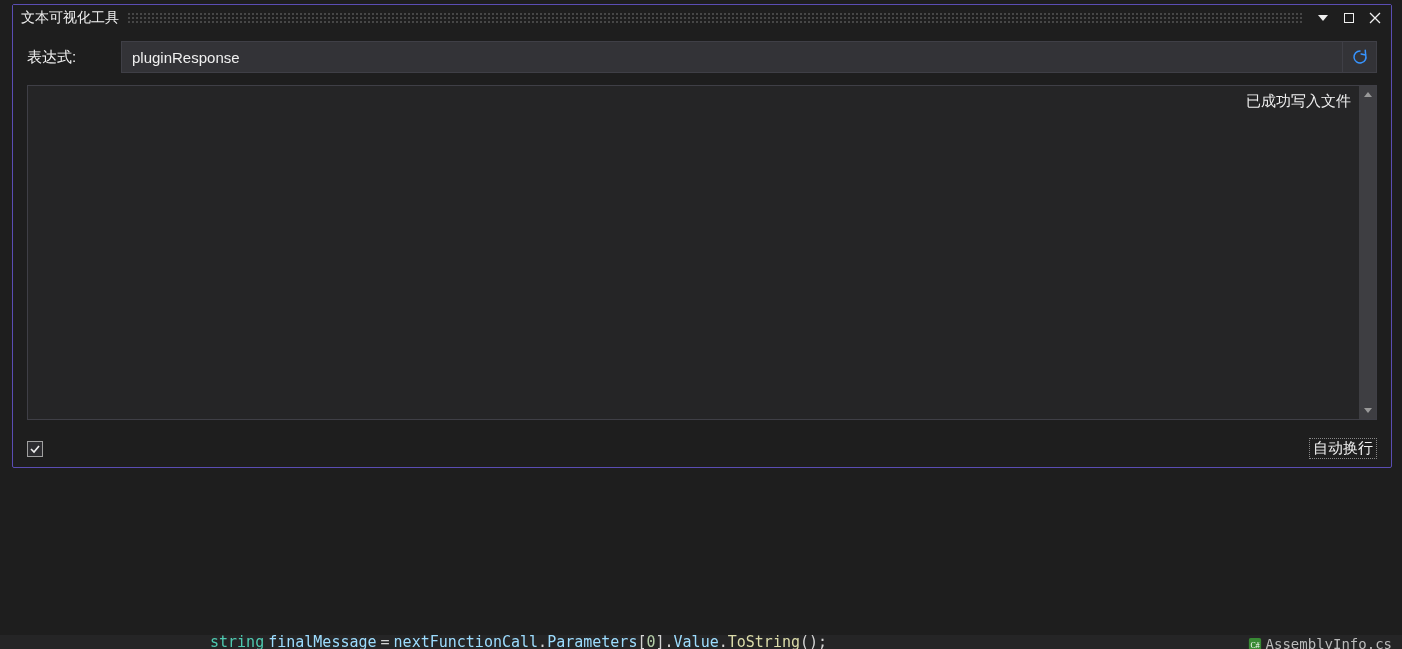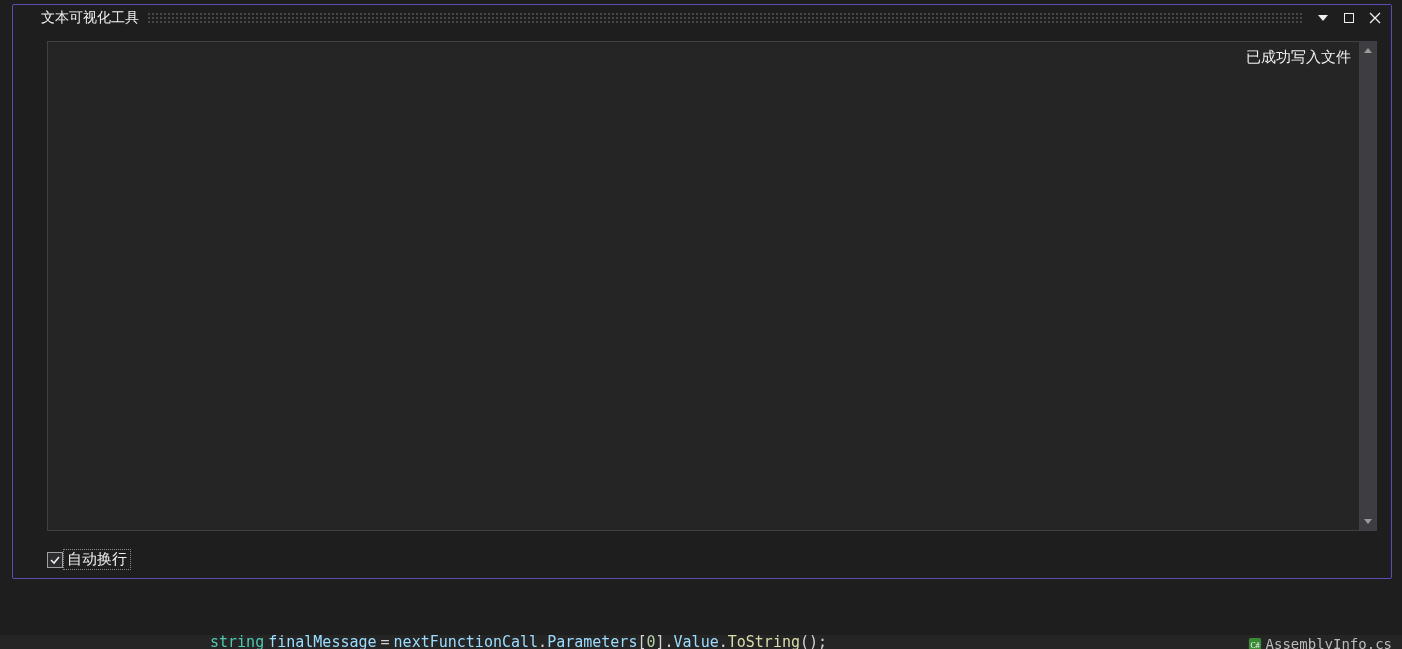--- a/index.html
+++ b/index.html
@@ -48,27 +48,26 @@
     gap: 4px;
   }
   .cs-icon {
     width: 14px; height: 14px;
     display: inline-block;
   }
 
   .dialog {
     position: absolute;
     left: 12px; top: 4px;
-    width: 1380px; height: 575px;
+    width: 1380px; height: 464px;
     background: #1e1e1e;
     border: 1px solid #5a4db3;
     border-radius: 2px;
     display: flex;
     flex-direction: column;
-    padding-left: 20px;
   }
 
   .titlebar {
     height: 26px;
     display: flex;
     align-items: center;
     background: #1e1e1e;
     padding: 0 4px 0 8px;
   }
   .titlebar-title {
@@ -228,20 +227,21 @@
     border-left: 4px solid transparent;
     border-right: 4px solid transparent;
     border-top: 5px solid #999;
   }
 
   .footer-row {
     display: flex;
     align-items: center;
     gap: 0;
     margin-top: 6px;
+    justify-content: space-between;
   }
   .checkbox {
     width: 16px; height: 16px;
     border: 1px solid #a0a0a0;
     display: flex;
     align-items: center;
     justify-content: center;
     cursor: pointer;
     background: #2d2d30;
   }
@@ -291,20 +291,32 @@
       <div class="titlebar-btn close-x">
         <svg viewBox="0 0 12 12">
             <path d="M1 1 L11 11 M11 1 L1 11" stroke="#f0f0f0" stroke-width="1.3"></path>
           </svg>
       </div>
     </div>
   </div>
 
   <div class="content">
 
+    <div class="row">
+      <div class="row-label">表达式:</div>
+      <div class="expr-wrap">
+        <input class="expr-input" type="text" value="pluginResponse" style="">
+        <div class="refresh-btn">
+          <svg viewBox="0 0 24 24">
+            <path d="M12 4 a8 8 0 1 0 7.5 5.2" fill="none" stroke="#3794ff" stroke-width="2" stroke-linecap="round"></path>
+            <path d="M19 3 L19.5 9.2 L13.5 8" fill="none" stroke="#3794ff" stroke-width="2" stroke-linecap="round" stroke-linejoin="round"></path>
+          </svg>
+        </div>
+      </div>
+    </div>
 
 
 
     <div class="value-area-wrap">
       <div class="value-area">已成功写入文件</div>
       <div class="vscroll">
         <div class="vscroll-btn top">
           <div class="arrow-up"></div>
         </div>
         <div class="vscroll-btn bot">

